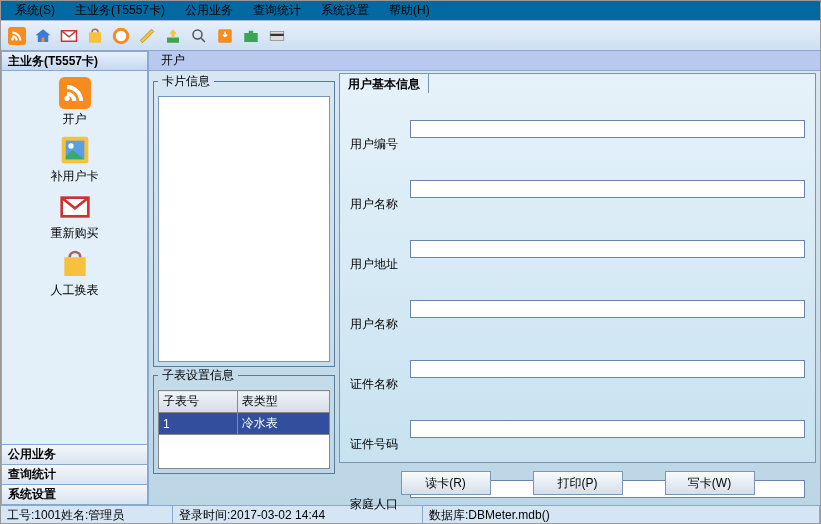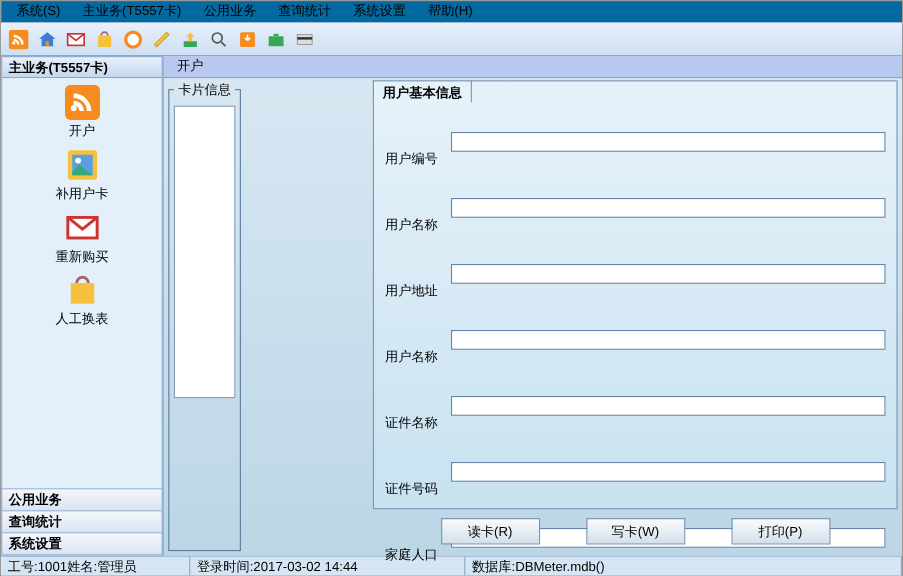--- a/index.html
+++ b/index.html
@@ -101,21 +101,21 @@
 }
 .content {
   flex: 1;
   padding: 2px 4px 4px 4px;
   display: flex;
   gap: 4px;
   position: relative;
 }
 .left-col {
   width: 182px;
-  display: flex; flex-direction: row;
+  display: flex; flex-direction: column;
 }
 fieldset.group {
   border: 1px solid #5a7a9a;
   padding: 6px 4px 4px 4px;
   margin: 0;
 }
 fieldset.group legend { padding: 0 4px; font-size: 12px; }
 .card-list {
   height: 266px;
   background: #fff;
@@ -363,20 +363,36 @@
   </div>
 
   <div class="main">
     <div class="titlebar">开户</div>
     <div class="content">
       <div class="left-col">
         <fieldset class="group">
           <legend>卡片信息</legend>
           <div class="card-list"></div>
         </fieldset>
+        <fieldset class="group subgrid-wrap">
+          <legend>子表设置信息</legend>
+          <table class="subgrid">
+            <tbody>
+                <tr>
+              <th style="width:46%">子表号</th>
+              <th>表类型</th>
+            </tr>
+            <tr>
+              <td>1</td>
+              <td>冷水表</td>
+            </tr>
+          </tbody>
+            </table>
+          <div class="subgrid-fill"></div>
+        </fieldset>
       </div>
 
       <div class="right-col">
         <div class="close-btn">
           <span>✕</span>
         </div>
         <div class="tabset">
           <div class="tabhead">
             <div class="tab">用户基本信息</div>
           </div>
@@ -410,22 +426,22 @@
                 <input value="3" style="">
               </div>
             <div class="form-row">
                 <label>永久编号</label>
                 <input value="" style="">
               </div>
           </div>
         </div>
         <div class="btn-row">
           <button class="btn">读卡(R)</button>
+          <button class="btn">打印(P)</button>
           <button class="btn">写卡(W)</button>
-          <button class="btn">打印(P)</button>
         </div>
       </div>
     </div>
   </div>
 </div>
 
 <div class="statusbar">
   <div class="seg">工号:1001姓名:管理员</div>
   <div class="seg">登录时间:2017-03-02 14:44</div>
   <div class="seg">数据库:DBMeter.mdb()</div>

